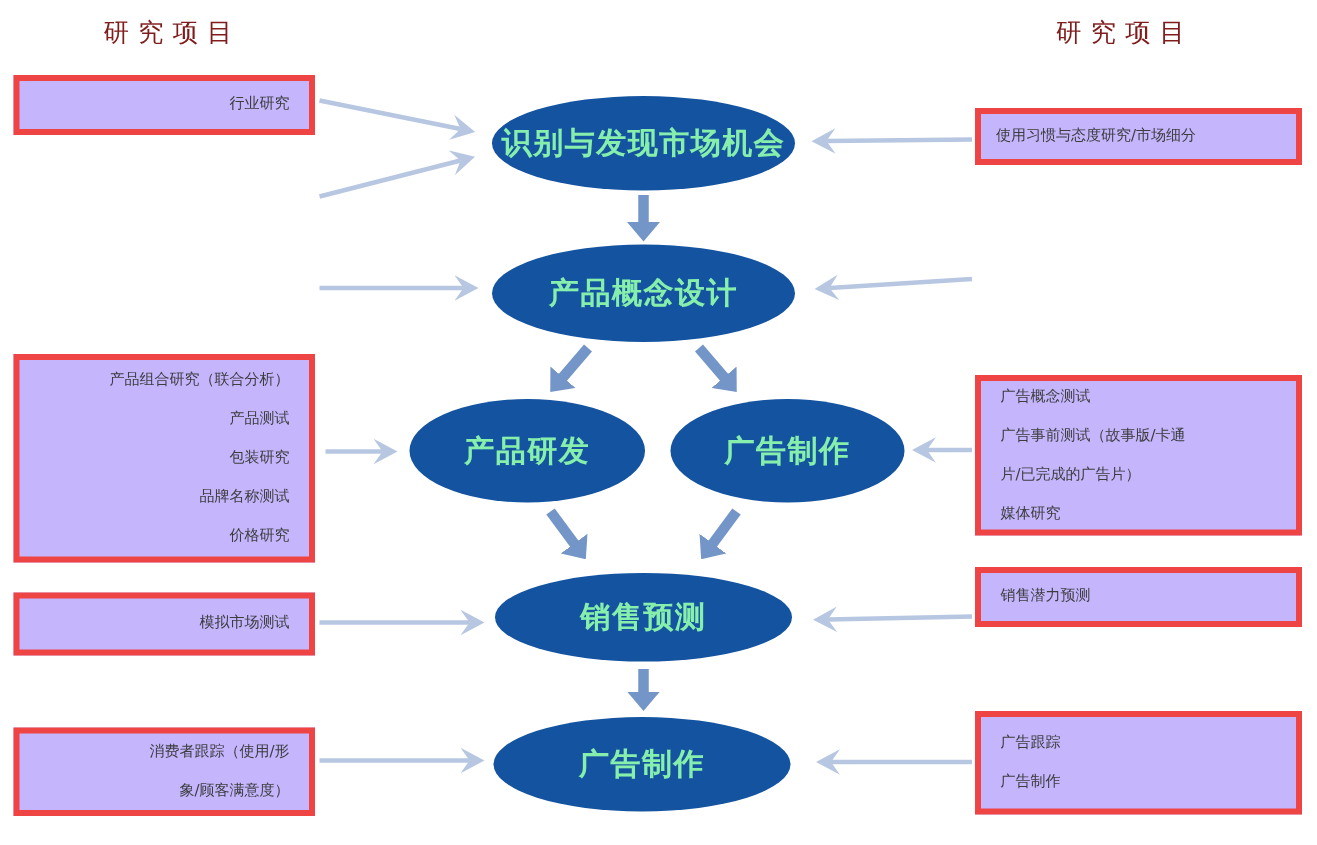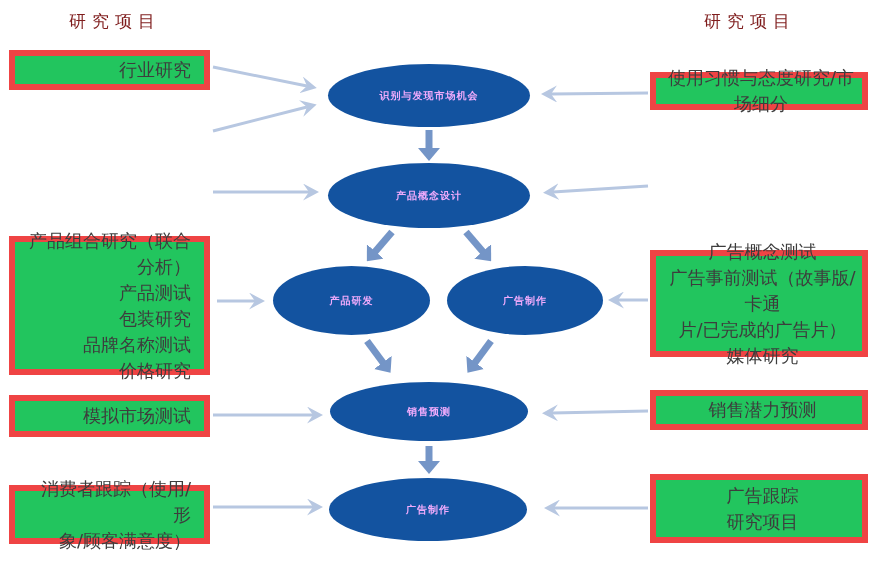--- a/index.html
+++ b/index.html
@@ -5,43 +5,43 @@
   html,body{margin:0;padding:0;background:#ffffff;}
   .canvas{
     position:relative;width:878px;height:563px;background:#ffffff;overflow:hidden;
     font-family:"DejaVu Sans","Liberation Sans",sans-serif;
   }
   .arrow-layer{position:absolute;left:0;top:0;width:878px;height:563px;pointer-events:none;}
   .hdr{position:absolute;top:10px;font-size:17px;letter-spacing:6px;color:#7f1d1d;white-space:nowrap;}
   .hl{left:69px}
   .hr{left:704px}
   .box{
-    position:absolute;background:#22c55e;border:6px solid #ef4444;box-sizing:border-box;
-    display:flex;align-items:center;font-size:18px;line-height:26px;color:#3d3d3d;
+    position:absolute;background:#c4b5fd;border:4px solid #ef4444;box-sizing:border-box;
+    display:flex;align-items:center;font-size:10px;line-height:26px;color:#3d3d3d;
   }
   .box span{white-space:pre-line;display:block;width:100%;}
   .lbox{left:9px;width:201px;padding-right:13px;padding-left:8px;}
   .lbox span{text-align:right;}
   .rbox{left:650px;width:218px;padding-left:13px;padding-right:6px;}
-  .rbox span{text-align:center;}
+  .rbox span{text-align:left;}
   .l1{top:50px;height:40px}
   .l2{top:103px;height:54px}
   .l3{top:172px;height:40px}
   .l4{top:236px;height:139px}
   .l5{top:395px;height:42px}
   .l6{top:485px;height:59px}
   .r1{top:72px;height:38px;padding-left:10px}
   .r2{top:165px;height:38px}
   .r3{top:250px;height:107px}
-  .r4{top:390px;height:40px}
+  .r4{top:378px;height:40px}
   .r5{top:474px;height:69px}
   .node{
     position:absolute;background:#1353a0;border-radius:50%;
     display:flex;align-items:center;justify-content:center;
-    color:#f0abfc;font-weight:bold;font-size:10px;letter-spacing:1px;white-space:nowrap;
+    color:#86efac;font-weight:bold;font-size:20px;letter-spacing:1px;white-space:nowrap;
   }
   .e1{left:328px;top:64px;width:202px;height:63px}
   .e2{left:328px;top:163px;width:202px;height:65px}
   .e3{left:273px;top:266px;width:157px;height:69px}
   .e4{left:447px;top:266px;width:156px;height:69px}
   .e5{left:330px;top:382px;width:198px;height:59px}
   .e6{left:329px;top:478px;width:198px;height:63px}
   .la{stroke:#b7c7e1;stroke-width:3;fill:none;}
   .ba{stroke:#7495c7;stroke-width:7;fill:none;}
 </style>
@@ -108,21 +108,21 @@
       <span>广告概念测试
 广告事前测试（故事版/卡通
 片/已完成的广告片）
 媒体研究</span>
     </div>
   <div class="box rbox r4">
       <span>销售潜力预测</span>
     </div>
   <div class="box rbox r5">
       <span>广告跟踪
-研究项目</span>
+广告制作</span>
     </div>
 
   <div class="node e1">识别与发现市场机会</div>
   <div class="node e2">产品概念设计</div>
   <div class="node e3">产品研发</div>
   <div class="node e4">广告制作</div>
   <div class="node e5">销售预测</div>
   <div class="node e6">广告制作</div>
 
 </div>

